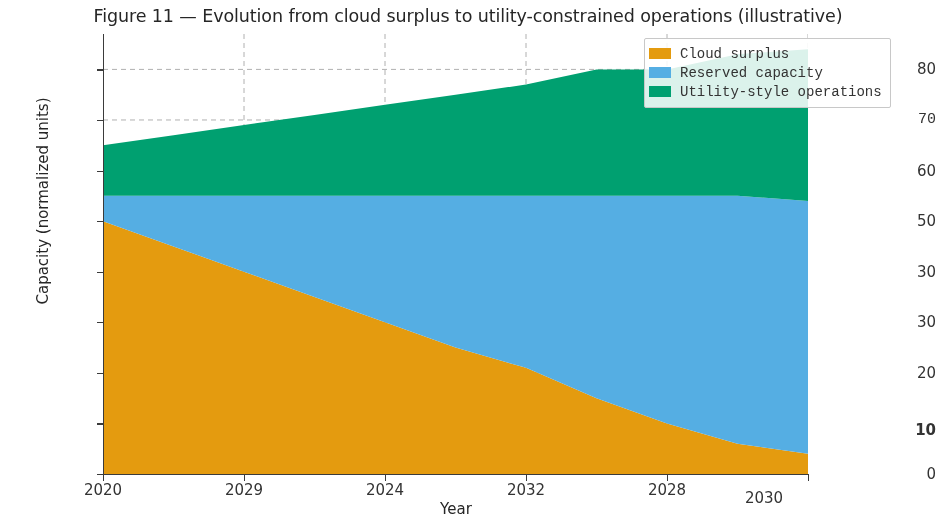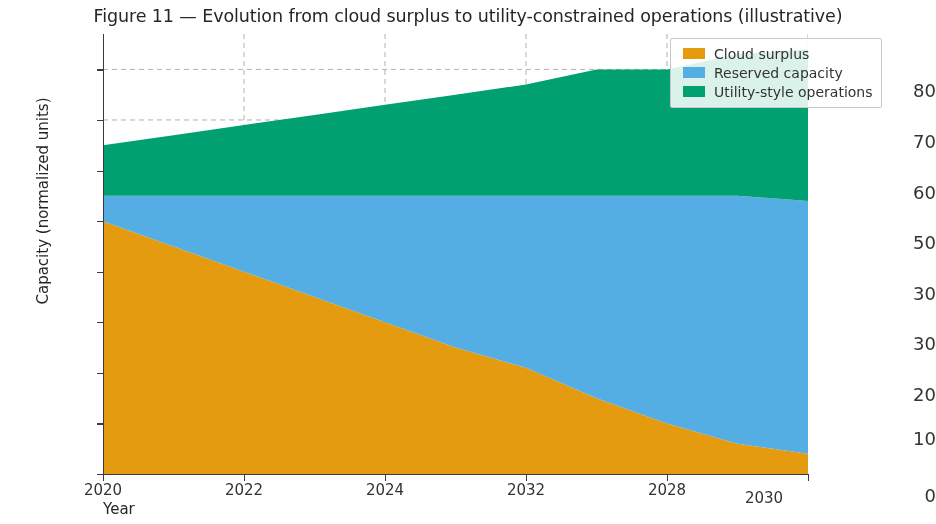--- a/index.html
+++ b/index.html
@@ -60,24 +60,23 @@
     top: 474px;
     width: 706px;
     height: 1.3px;
     background: #3b3b3b;
   }
   .ytick-label {
     position: absolute;
     right: 0;
     width: 84px;
     text-align: right;
-    font-size: 18px;
+    font-size: 15px;
     color: #333333;
     transform: translateY(-9px);
-    margin-top: 20px;
   }
   .ytick-mark {
     position: absolute;
     left: 97px;
     width: 6px;
     height: 1.2px;
     background: #3b3b3b;
   }
   .xtick-label {
     position: absolute;
@@ -93,43 +92,45 @@
     top: 475px;
     width: 1.2px;
     height: 6px;
     background: #3b3b3b;
   }
   #xaxis-label {
     position: absolute;
     left: 103px;
     top: 500px;
     width: 706px;
+    text-align: center;
     font-size: 15px;
     color: #262626;
   }
   #yaxis-label {
     position: absolute;
     left: -122px;
     top: 192px;
     width: 330px;
     text-align: center;
     font-size: 15px;
     color: #262626;
     transform: rotate(-90deg);
     transform-origin: center center;
   }
   #legend {
     position: absolute;
-    left: 670px;
+    left: 644px;
     top: 38px;
     background: rgba(255,255,255,0.86);
     border: 1px solid #c8c8c8;
     border-radius: 2px;
-    padding: 5px 8px 6px 12px;
+    padding: 5px 8px 6px 4px;
     box-sizing: border-box;
+    font-family: Liberation Mono, monospace;
   }
   .legend-row {
     display: flex;
     align-items: center;
     height: 19px;
   }
   .legend-swatch {
     width: 22px;
     height: 11px;
     margin-right: 9px;
@@ -174,41 +175,41 @@
         </g>
     </svg>
   </div>
 
   <div id="spine-left"></div>
   <div id="spine-bottom"></div>
 
   <div id="ytick-group">
       <div class="ytick-label" style="top: 474px;">0</div>
       <div class="ytick-mark" style="top: 474px;"></div>
-      <div class="ytick-label" style="top: 417px;">10</div>
+      <div class="ytick-label" style="top: 430px; font-weight: bold;">10</div>
       <div class="ytick-mark" style="top: 423.425px;"></div>
       <div class="ytick-label" style="top: 372.851px;">20</div>
       <div class="ytick-mark" style="top: 372.851px;"></div>
       <div class="ytick-label" style="top: 322.276px;">30</div>
       <div class="ytick-mark" style="top: 322.276px;"></div>
       <div class="ytick-label" style="top: 271.701px;">30</div>
       <div class="ytick-mark" style="top: 271.701px;"></div>
       <div class="ytick-label" style="top: 221.126px;">50</div>
       <div class="ytick-mark" style="top: 221.126px;"></div>
       <div class="ytick-label" style="top: 170.552px;">60</div>
       <div class="ytick-mark" style="top: 170.552px;"></div>
-      <div class="ytick-label" style="top: 119.977px;">70</div>
+      <div class="ytick-label" style="top: 119.977px; font-family: Liberation Mono, monospace;">70</div>
       <div class="ytick-mark" style="top: 119.977px;"></div>
       <div class="ytick-label" style="top: 69.4023px;">80</div>
       <div class="ytick-mark" style="top: 69.4023px;"></div>
     </div>
   <div id="xtick-group">
       <div class="xtick-label" style="left: 103px;">2020</div>
       <div class="xtick-mark" style="left: 103px;"></div>
-      <div class="xtick-label" style="left: 244px;">2022</div>
+      <div class="xtick-label" style="left: 244px;">2029</div>
       <div class="xtick-mark" style="left: 244px;"></div>
       <div class="xtick-label" style="left: 385px;">2024</div>
       <div class="xtick-mark" style="left: 385px;"></div>
       <div class="xtick-label" style="left: 526px;">2032</div>
       <div class="xtick-mark" style="left: 526px;"></div>
       <div class="xtick-label" style="left: 667px;">2028</div>
       <div class="xtick-mark" style="left: 667px;"></div>
       <div class="xtick-label" style="left: 764px; margin-top: 8px;">2030</div>
       <div class="xtick-mark" style="left: 808px;"></div>
     </div>

